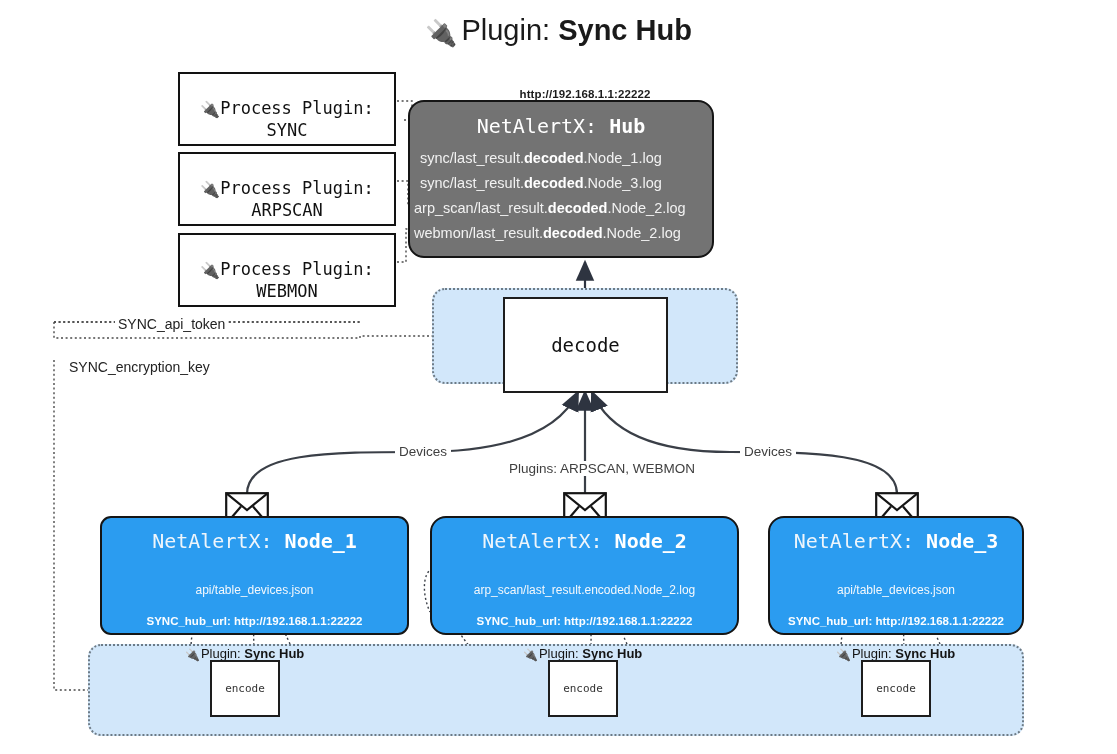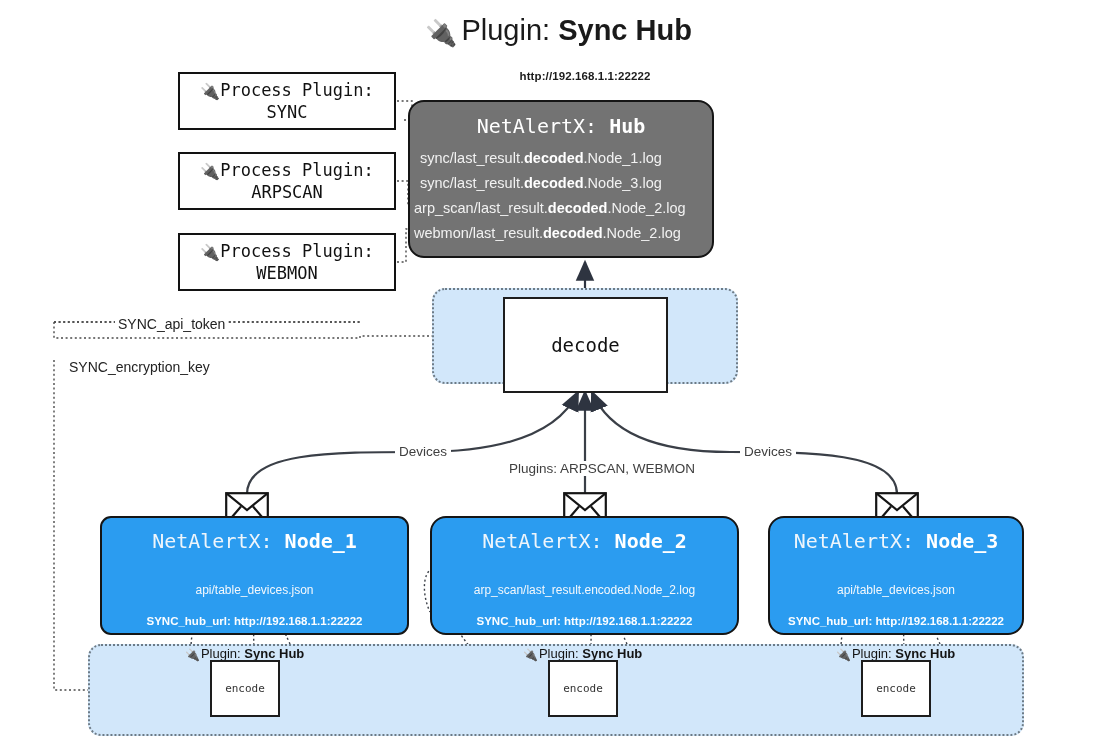--- a/index.html
+++ b/index.html
@@ -40,39 +40,39 @@
     font-size: 26px;
     margin-right: 4px;
     vertical-align: -2px;
   }
   .title .bold { font-weight: bold; }
 
   
   .proc-box {
     position: absolute;
     width: 218px;
-    height: 58px;
+    height: 74px;
     border: 2px solid #121212;
     background: #ffffff;
     box-sizing: border-box;
     font-family: "DejaVu Sans Mono", "Liberation Mono", monospace;
     font-size: 17px;
     line-height: 1.24;
     color: #111111;
     text-align: center;
-    padding-top: 6px;
+    padding-top: 24px;
   }
   .proc-box .l1 { white-space: nowrap; }
   .proc-box .l2 { white-space: nowrap; }
   .proc-box .plug { font-size: 16px; vertical-align: -1px; }
 
   
   .hub-url {
     position: absolute;
-    left: 430px; top: 70px;
+    left: 430px; top: 88px;
     width: 310px;
     text-align: center;
     font-size: 11.5px;
     font-weight: bold;
     color: #1c1c1c;
     letter-spacing: .1px;
   }
   .hub {
     position: absolute;
     left: 408px; top: 100px;

